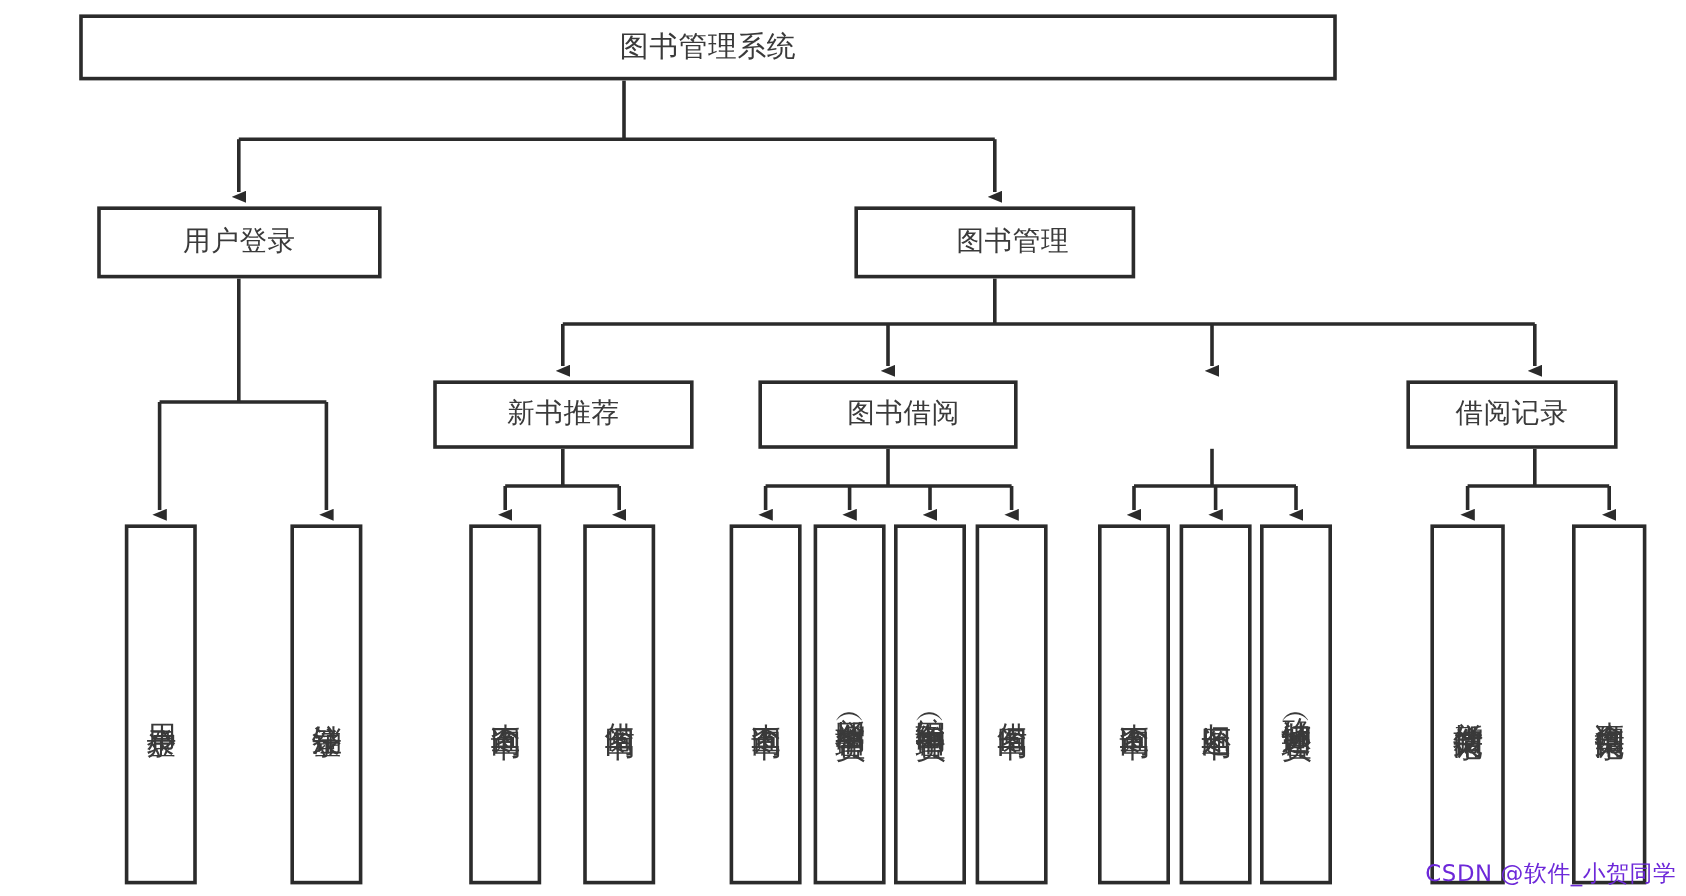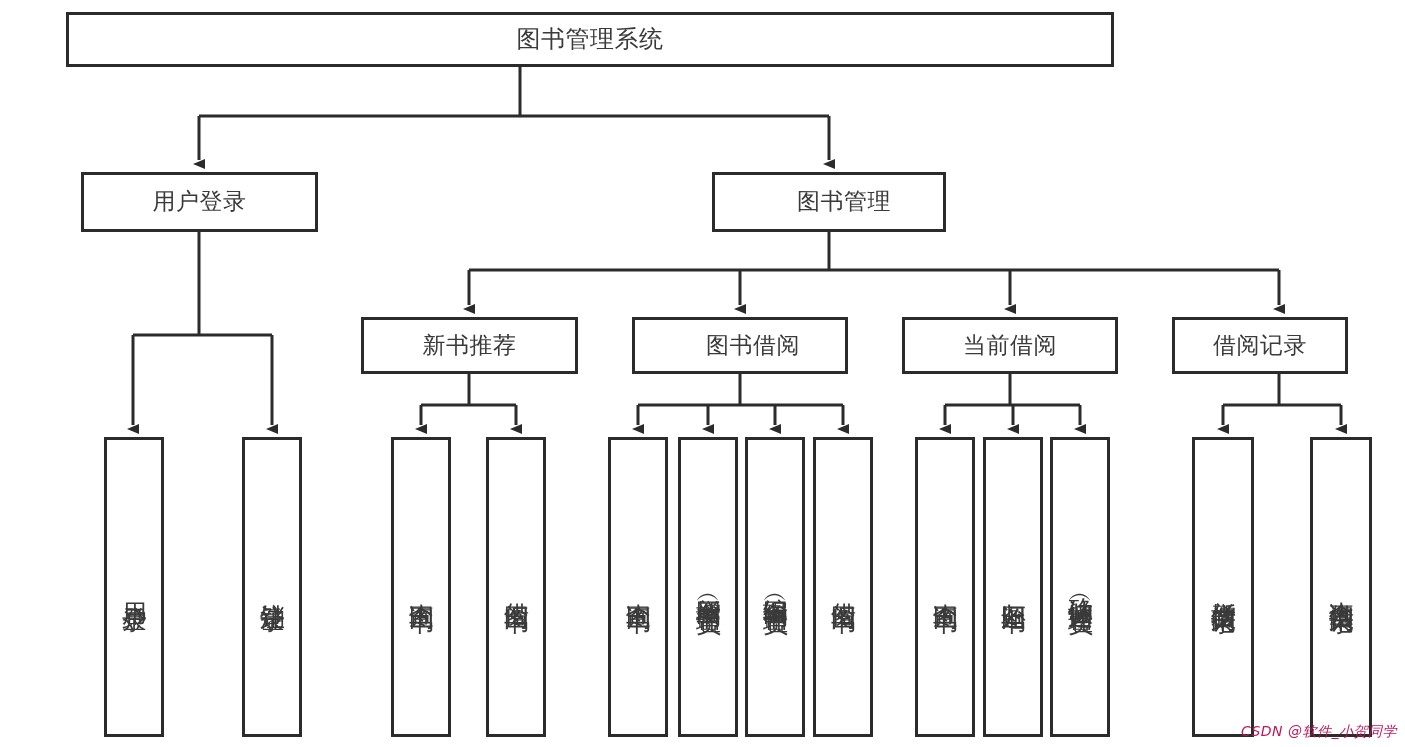--- a/index.html
+++ b/index.html
@@ -53,25 +53,24 @@
     text-align: center;
     max-height: 284px;
   }
   .node.root .label {
     font-size: 24px;
   }
   .watermark {
     position: absolute;
     right: 8px;
     bottom: 6px;
-    font-size: 14px;
-    color: #be185d;
+    font-size: 19px;
+    color: #6d28d9;
     white-space: nowrap;
     letter-spacing: 0.5px;
-    font-style: italic;
   }
 </style>
 </head>
 <body>
 
 <div id="canvas">
 
   <svg id="wires" viewBox="0 0 1405 747" xmlns="http://www.w3.org/2000/svg">
     <defs>
       <marker id="arrow" markerWidth="10" markerHeight="12" refX="1" refY="6" orient="auto" markerUnits="userSpaceOnUse">
@@ -135,23 +134,20 @@
   <div class="node horiz" style="left:712px; top:172px; width:234px; height:60px;padding-left:30px;">
     <span class="label">图书管理</span>
   </div>
 
   <div class="node horiz" style="left:361px; top:317px; width:217px; height:57px;">
     <span class="label">新书推荐</span>
   </div>
   <div class="node horiz" style="left:632px; top:317px; width:216px; height:57px;padding-left:26px;">
     <span class="label">图书借阅</span>
   </div>
-  <div class="node horiz" style="left:902px; top:317px; width:216px; height:57px;">
-    <span class="label">当前借阅</span>
-  </div>
   <div class="node horiz" style="left:1172px; top:317px; width:176px; height:57px;">
     <span class="label">借阅记录</span>
   </div>
 
   <div class="node vert" style="left:104px; top:437px; width:60px; height:300px;">
     <span class="label">用户登录</span>
   </div>
   <div class="node vert" style="left:242px; top:437px; width:60px; height:300px;">
     <span class="label">注销登录</span>
   </div>

